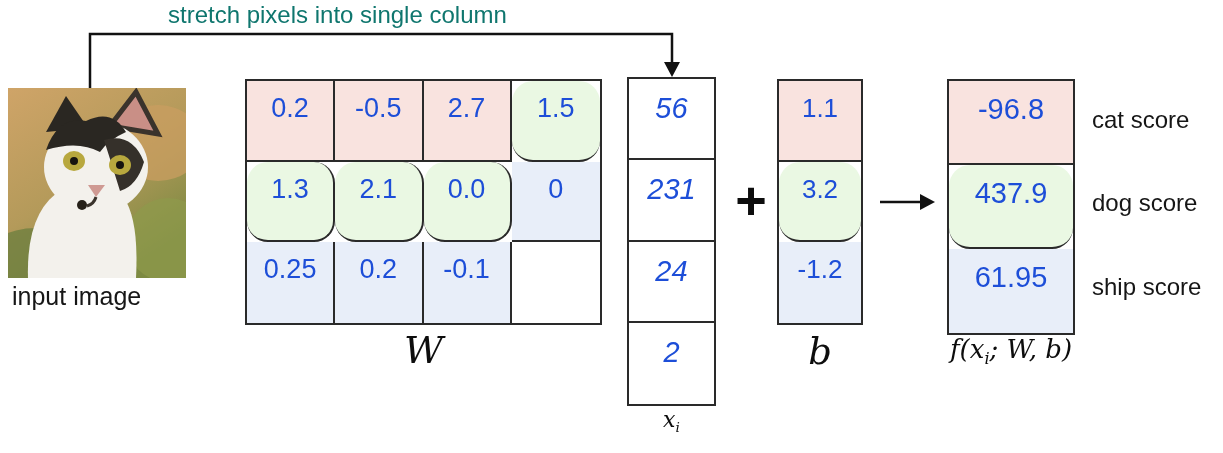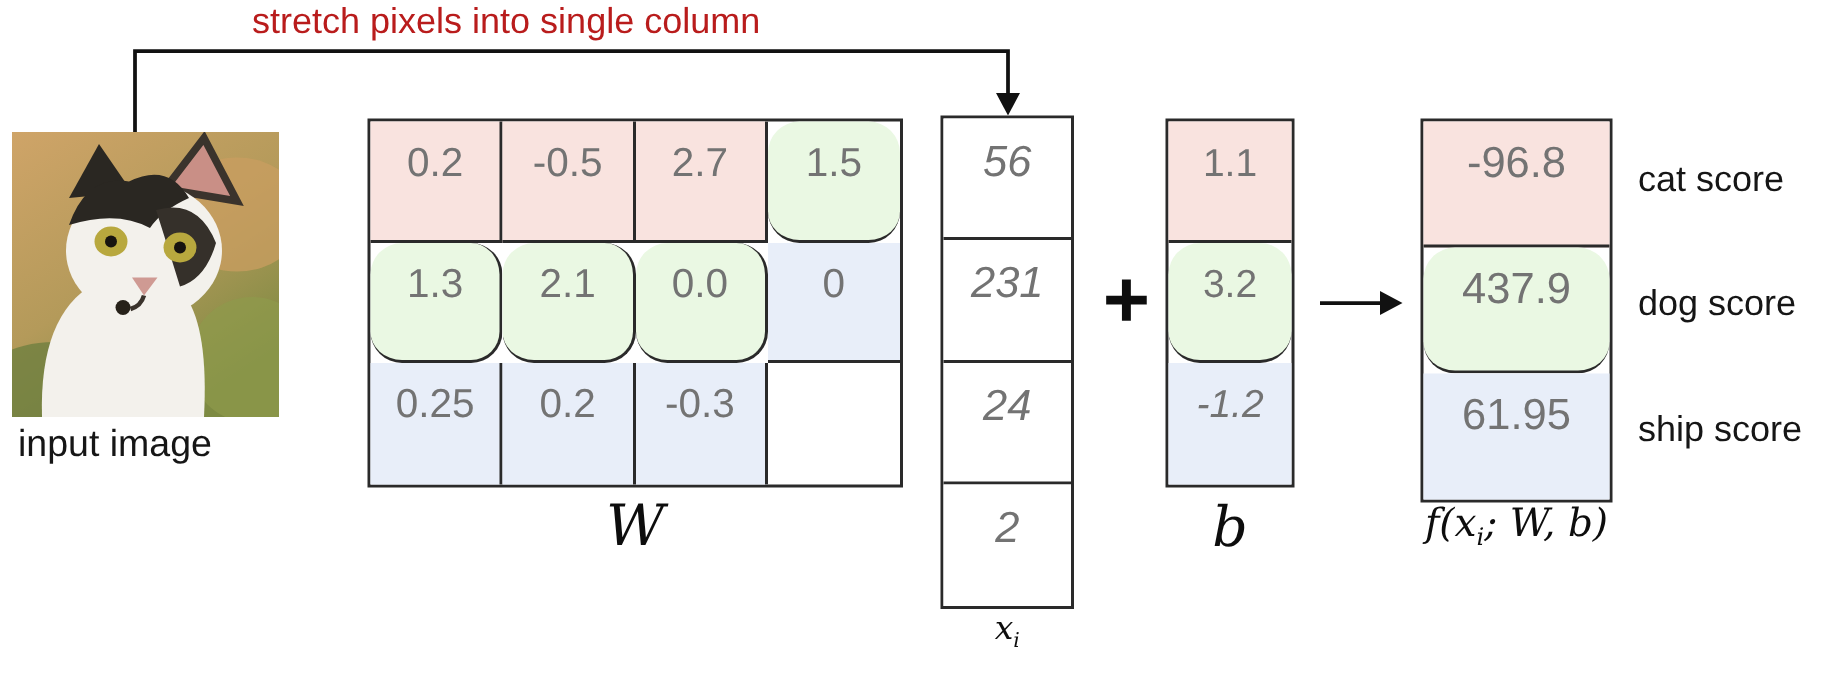--- a/index.html
+++ b/index.html
@@ -2,50 +2,50 @@
 <html style="--cat-row: #f9e3df; --dog-row: #eaf8e3; --ship-row: #e8eef9; --line: #2a2a2a;"><head>
 <meta charset="utf-8">
 <style>
   html,body { margin:0; padding:0; background:#ffffff; }
   .canvas {
     position:relative; width:1223px; height:453px; background:#fff;
     font-family:"Liberation Sans", sans-serif; color:#111; overflow:hidden;
   }
   .overlay-svg { position:absolute; left:0; top:0; width:1223px; height:453px; pointer-events:none; }
 
-  .stretch-label { position:absolute; left:168px; top:1px; font-size:24px; color:#b91c1c; }
+  .stretch-label { position:absolute; left:168px; top:1px; font-size:24px; color:#0f766e; }
 
   .cat-photo { position:absolute; left:8px; top:88px; width:178px; height:190px; }
   .input-caption { position:absolute; left:12px; top:282px; font-size:25px; color:#161616; }
 
   .grid-box { position:absolute; display:grid; border:2px solid var(--line); box-sizing:border-box; background:#fff; }
   .cell {
     display:flex; justify-content:center; align-items:flex-start;
-    box-sizing:border-box; padding-top:12px; font-size:27px; color:#737373;
+    box-sizing:border-box; padding-top:12px; font-size:27px; color:#1d4ed8;
   }
   .row-cat  { background:var(--cat-row); }
   .row-dog  { background:var(--dog-row);border-radius:21px; }
   .row-ship { background:var(--ship-row); }
   .row-plain{ background:#ffffff; }
 
   
   .w-matrix { left:245px; top:79px; width:357px; height:246px; grid-template-columns:repeat(4,1fr); grid-template-rows:repeat(3,1fr); }
   .w-matrix .cell { border-right:2px solid var(--line); border-bottom:2px solid var(--line); }
   .w-matrix .cell:nth-child(4n) { border-right:none; }
   .w-matrix .cell:nth-child(n+9) { border-bottom:none; }
 
   
   .x-col { left:627px; top:77px; width:89px; height:329px; grid-template-rows:repeat(4,1fr); }
   .x-col .cell { border-bottom:2px solid var(--line); font-size:29px; padding-top:13px;font-style:italic; }
   .x-col .cell:last-child { border-bottom:none; }
 
   
   .b-col { left:777px; top:79px; width:86px; height:246px; grid-template-rows:repeat(3,1fr); }
   .b-col .cell { border-bottom:2px solid var(--line); font-size:26px; }
-  .b-col .cell:last-child { border-bottom:none;font-style:italic; }
+  .b-col .cell:last-child { border-bottom:none; }
 
   
   .score-col { left:947px; top:79px; width:128px; height:256px; grid-template-rows:repeat(3,1fr); }
   .score-col .cell { border-bottom:2px solid var(--line); font-size:29px; }
   .score-col .cell:last-child { border-bottom:none; }
 
   .plus-op { position:absolute; left:726px; top:172px; width:50px; text-align:center;
              font-size:54px; font-weight:bold; line-height:56px; color:#0d0d0d; }
 
   .math-label { position:absolute; text-align:center; font-family:"DejaVu Serif","Liberation Serif",serif;
@@ -109,21 +109,21 @@
     <div class="cell row-cat">0.2</div>
     <div class="cell row-cat">-0.5</div>
     <div class="cell row-cat">2.7</div>
     <div class="cell row-dog">1.5</div>
     <div class="cell row-dog">1.3</div>
     <div class="cell row-dog">2.1</div>
     <div class="cell row-dog">0.0</div>
     <div class="cell row-ship">0</div>
     <div class="cell row-ship">0.25</div>
     <div class="cell row-ship">0.2</div>
-    <div class="cell row-ship">-0.3</div>
+    <div class="cell row-ship">-0.1</div>
   </div>
   <div class="math-label w-label">W</div>
 
   <div class="grid-box x-col">
     <div class="cell row-plain">56</div>
     <div class="cell row-plain">231</div>
     <div class="cell row-plain">24</div>
     <div class="cell row-plain">2</div>
   </div>
   <div class="math-label xi-label"><span>x</span><sub>i</sub></div>

